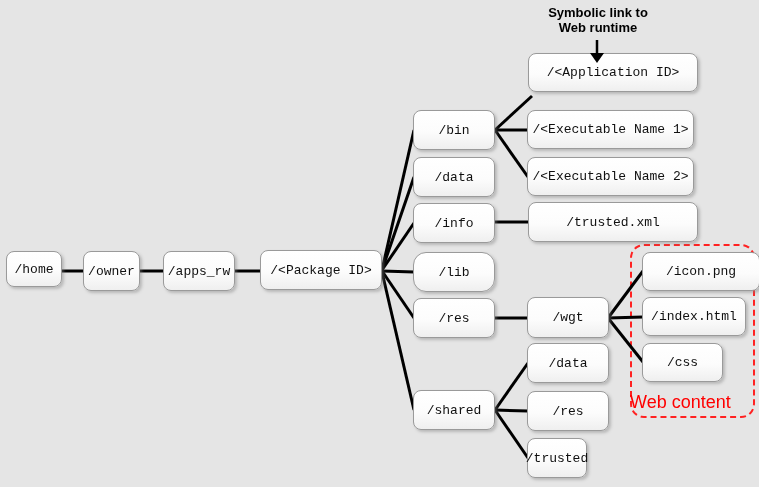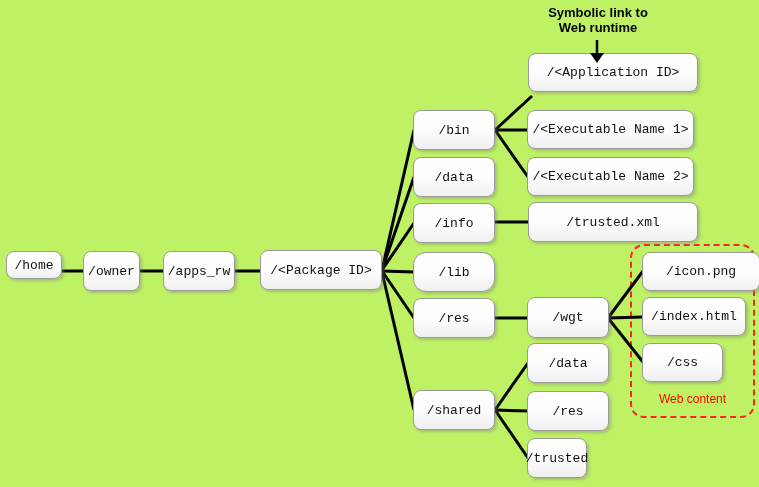--- a/index.html
+++ b/index.html
@@ -1,17 +1,17 @@
 <!DOCTYPE html>
 <html><head>
 <meta charset="utf-8">
 <style>
   html,body{margin:0;padding:0;background:#ffffff;}
   #canvas{
-    position:relative;width:759px;height:487px;background:#bef264;overflow:hidden;
+    position:relative;width:759px;height:487px;background:#e5e5e5;overflow:hidden;
     font-family:"Liberation Sans","DejaVu Sans",sans-serif;
   }
   .node{
     position:absolute;box-sizing:border-box;
     background:linear-gradient(180deg,#ffffff 0%,#fcfcfc 55%,#efefef 100%);
     border:1px solid #9a9a9a;border-radius:8px;
     box-shadow:2px 2px 3px rgba(130,130,130,0.45);
     display:flex;align-items:center;justify-content:center;
     font-family:"Liberation Mono","DejaVu Sans Mono",monospace;
     font-size:13px;color:#101010;white-space:nowrap;z-index:2;
@@ -23,25 +23,25 @@
     font-weight:bold;font-size:13px;line-height:15px;color:#000000;z-index:3;
   }
   #link-arrow{position:absolute;left:0;top:0;z-index:3;}
   #link-arrow line{stroke:#000000;stroke-width:2.5;}
   #link-arrow polygon{fill:#000000;}
   .group-outline{
     position:absolute;left:630px;top:244px;width:125px;height:174px;
     border:2px dashed #ff2222;border-radius:14px;box-sizing:border-box;z-index:0;
   }
   .group-label{
-    position:absolute;left:630px;top:392px;width:125px;text-align:center;
-    font-size:12px;color:#ff0000;z-index:3;
+    position:absolute;left:630px;top:392px;width:125px;text-align:left;
+    font-size:18px;color:#ff0000;z-index:3;
   }
   
-  #n-home        {left:6px;  top:251px;width:56px; height:28px;}
+  #n-home        {left:6px;  top:251px;width:56px; height:36px;}
   #n-owner       {left:83px; top:251px;width:57px; height:40px;}
   #n-apps-rw     {left:163px;top:251px;width:72px; height:40px;}
   #n-package-id  {left:260px;top:250px;width:122px;height:40px;}
   #n-bin         {left:413px;top:110px;width:82px; height:40px;}
   #n-data        {left:413px;top:157px;width:82px; height:40px;}
   #n-info        {left:413px;top:203px;width:82px; height:40px;}
   #n-lib         {left:413px;top:252px;width:82px; height:40px;border-radius:13px;}
   #n-res         {left:413px;top:298px;width:82px; height:40px;}
   #n-shared      {left:413px;top:390px;width:82px; height:40px;}
   #n-application-id    {left:528px;top:53px; width:170px;height:39px;}

